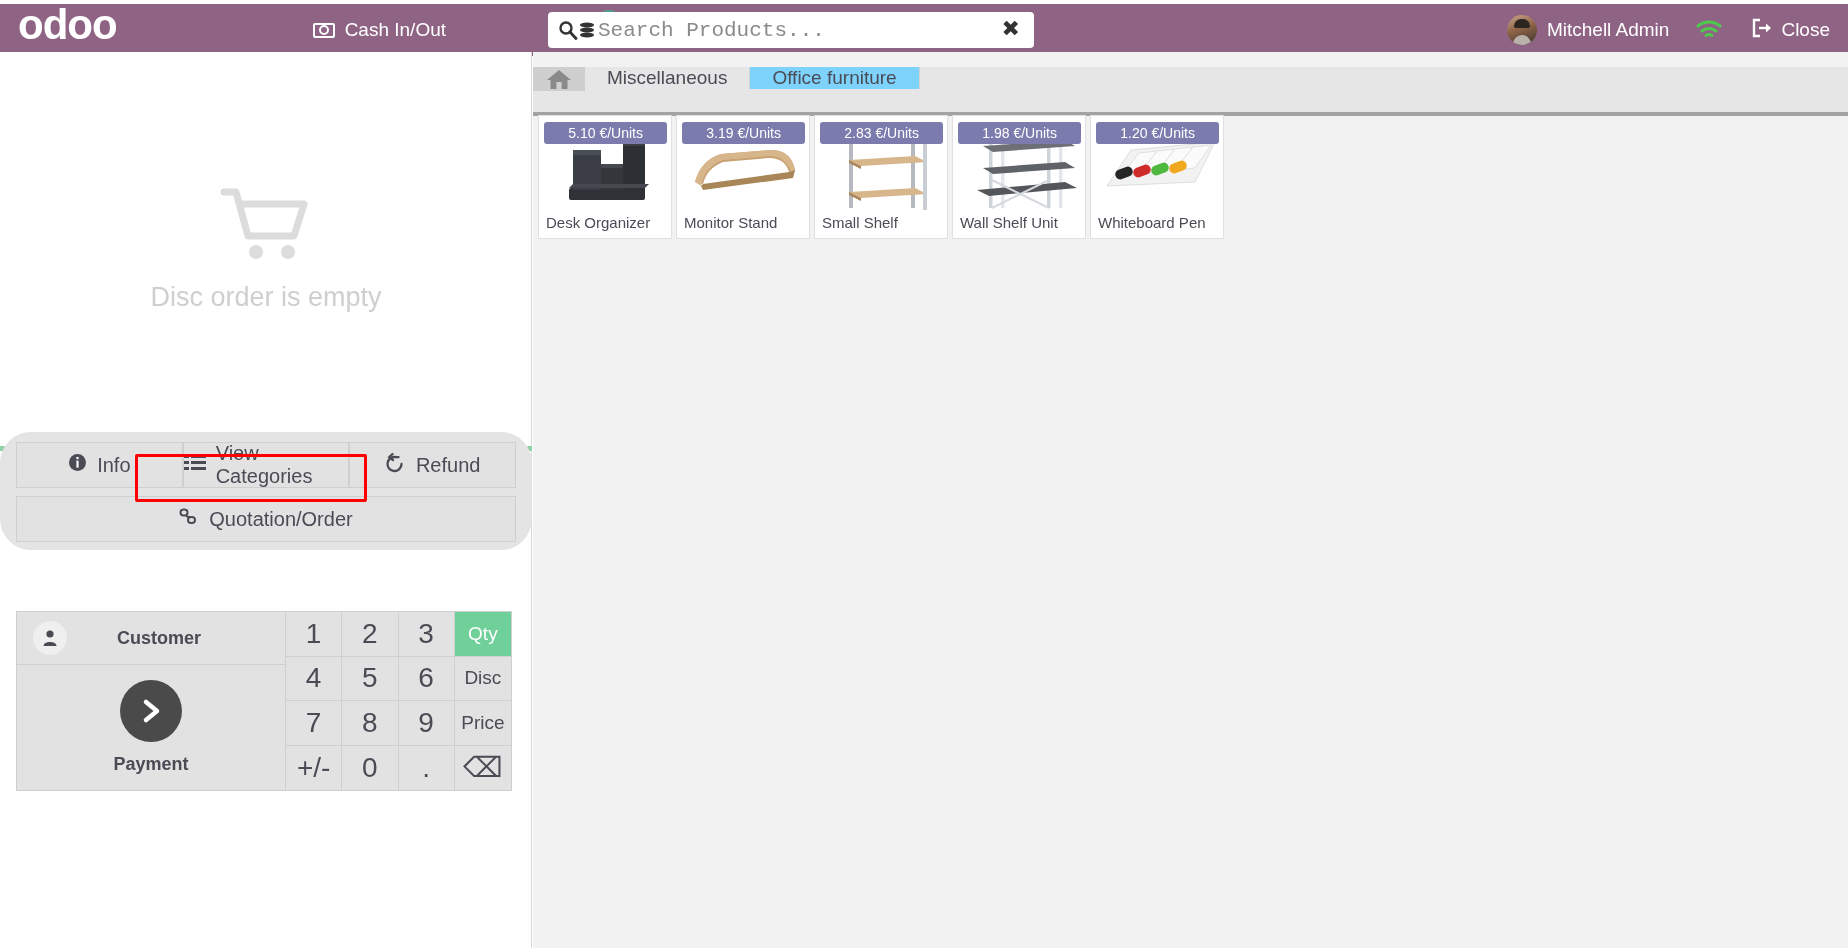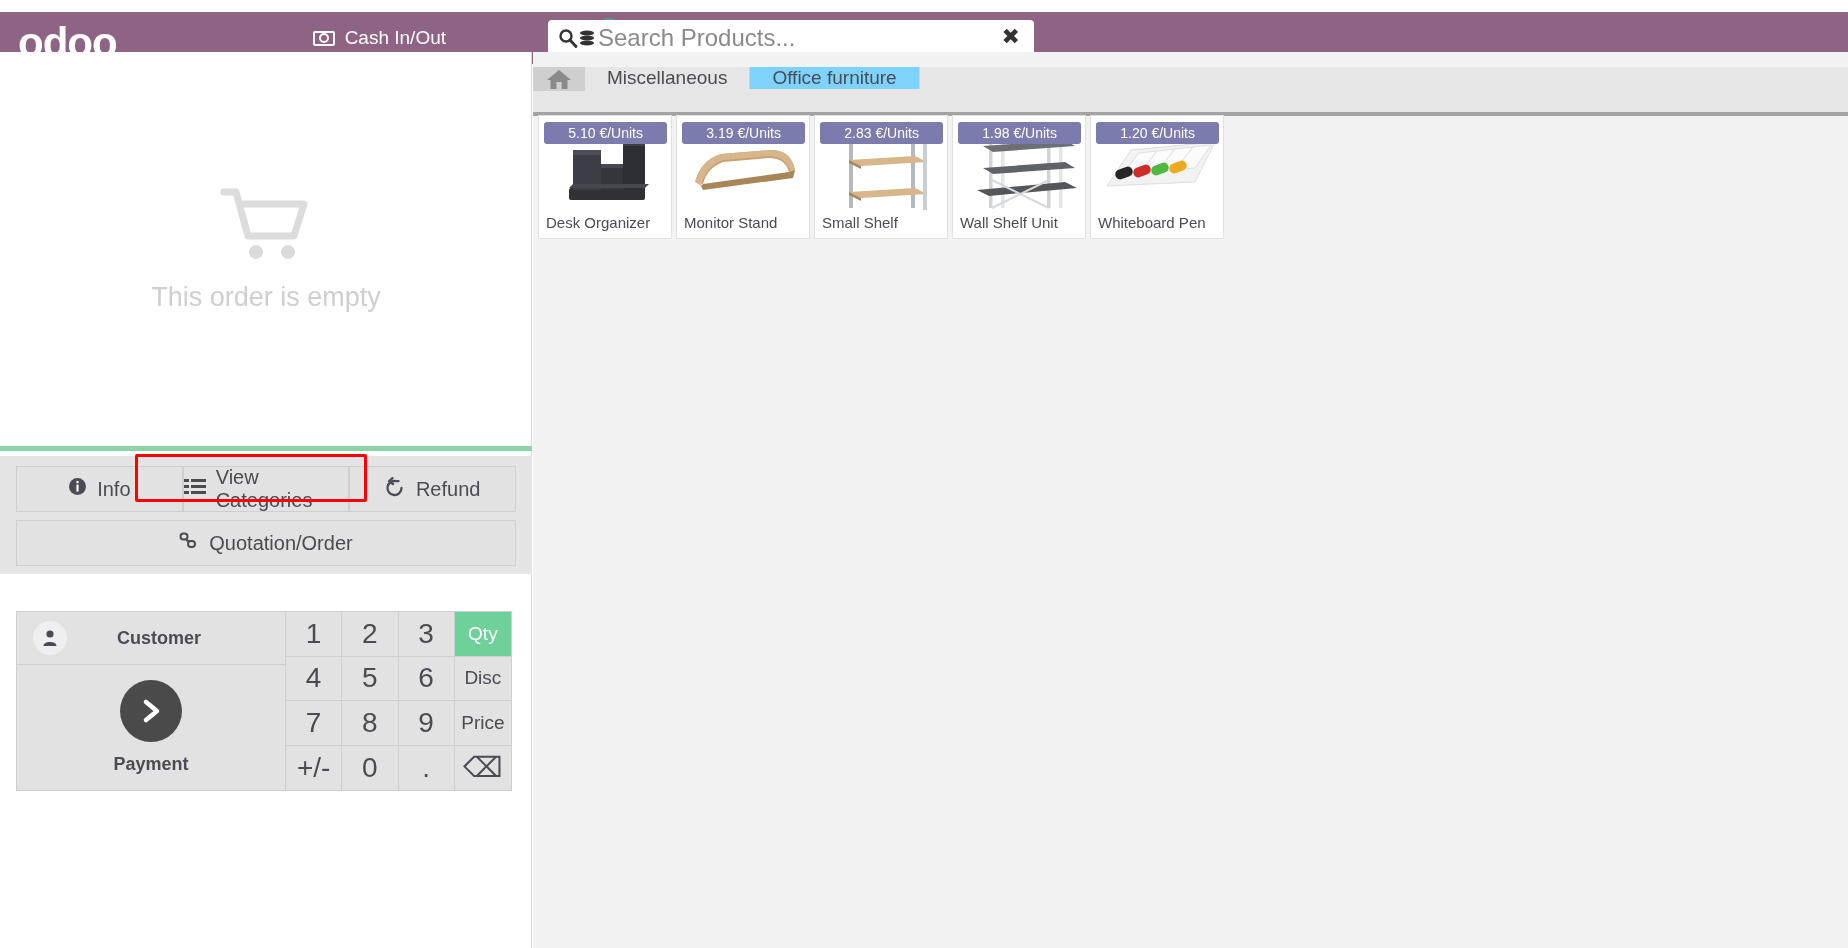--- a/index.html
+++ b/index.html
@@ -5,23 +5,23 @@
   * { box-sizing: border-box; margin: 0; padding: 0; }
   html, body {
     width: 1848px; height: 948px;
     font-family: "Liberation Sans", sans-serif;
     background: #ffffff;
     overflow: hidden;
   }
 
   
   .topbar {
-    position: absolute; left: 0; top: 12px; width: 1848px; height: 52px;
+    position: absolute; left: 0; top: 4px; width: 1848px; height: 52px;
     background: #8f6384;
-    display: flex; align-items: flex-end;
+    display: flex; align-items: flex-start;
     color: #ffffff;
   }
   .logo {
     margin-left: 18px;
     font-size: 42px; font-weight: 700; letter-spacing: -1px;
     color: #ffffff; line-height: 1;
     font-family: "Liberation Sans", sans-serif;
   }
   .tb-btn {
     display: flex; align-items: center; gap: 10px;
@@ -53,22 +53,22 @@
   
   .searchbox {
     position: absolute; left: 548px; top: 8px;
     width: 486px; height: 36px;
     background: #ffffff; border-radius: 4px;
     display: flex; align-items: center; padding: 0 10px;
   }
   .search-glyphs { display: flex; align-items: center; gap: 1px; }
   .search-input {
     border: 0; outline: 0; flex: 1; height: 32px;
-    font-size: 24px; color: #444; background: transparent;
-    font-family: Liberation Sans, sans-serif;
+    font-size: 21px; color: #444; background: transparent;
+    font-family: Liberation Mono, monospace;
     padding-left: 2px;
   }
   .search-input::placeholder { color: #8a8a8a; }
   .search-clear {
     font-size: 22px; color: #333; cursor: pointer;
     padding: 0 4px 3px 4px; line-height: 1;
   }
 
   .tb-right {
     position: absolute; right: 0; top: 0; height: 52px;
@@ -109,22 +109,22 @@
   }
   .cart-icon { opacity: 1; }
   .empty-text { font-size: 27px; color: #cfcfcf; }
 
   .green-divider {
     position: absolute; left: 0; top: 394px; width: 532px; height: 5px;
     background: #8ed2a8;
   }
 
   .actions {
-    position: absolute; left: 0; top: 404px; width: 532px;
-    background: #e4e4e4; padding: 10px 16px 8px 16px;
+    position: absolute; left: 0; top: 380px; width: 532px;
+    background: #e4e4e4; padding: 10px 16px 8px 16px; border-radius: 31px;
   }
   .action-row { display: flex; gap: 0; }
   .act-btn {
     flex: 1; height: 46px;
     background: #e2e2e2; border: 1px solid #cfcfcf;
     display: flex; align-items: center; justify-content: center; gap: 10px;
     font-size: 20px; color: #4b4b55;
     cursor: pointer;
   }
   .act-btn.mid { position: relative; }
@@ -268,33 +268,54 @@
       <svg width="18" height="20" viewBox="0 0 18 20">
         <ellipse cx="9" cy="5" rx="7" ry="2.6" fill="#333"></ellipse>
         <ellipse cx="9" cy="10" rx="7" ry="2.6" fill="#333"></ellipse>
         <ellipse cx="9" cy="15" rx="7" ry="2.6" fill="#333"></ellipse>
       </svg>
     </span>
     <input class="search-input" type="text" placeholder="Search Products..." style="">
     <span class="search-clear">✖</span>
   </div>
 
+  <div class="tb-right">
+    <div class="avatar"></div>
+    <span class="user-name">Mitchell Admin</span>
+    <span class="wifi">
+      <svg width="28" height="22" viewBox="0 0 28 22">
+        <path d="M3 7 A17 17 0 0 1 25 7" fill="none" stroke="#4dc94d" stroke-width="3" stroke-linecap="round"></path>
+        <path d="M7 12 A11 11 0 0 1 21 12" fill="none" stroke="#4dc94d" stroke-width="3" stroke-linecap="round"></path>
+        <path d="M11 16.5 A5.5 5.5 0 0 1 17 16.5" fill="none" stroke="#4dc94d" stroke-width="3" stroke-linecap="round"></path>
+      </svg>
+    </span>
+    <div class="close-btn">
+      <span>
+        <svg width="22" height="20" viewBox="0 0 22 20">
+          <path d="M9 2 L3 2 L3 18 L9 18" fill="none" stroke="#fff" stroke-width="2.4"></path>
+          <line x1="8" y1="10" x2="19" y2="10" stroke="#fff" stroke-width="2.4"></line>
+          <path d="M15 5.5 L20 10 L15 14.5 Z" fill="#fff"></path>
+        </svg>
+      </span>
+      <span>Close</span>
+    </div>
+  </div>
 </div>
 
 <div class="left-panel">
 
   <div class="order-empty">
     <span class="cart-icon">
       <svg width="92" height="80" viewBox="0 0 92 80">
         <path d="M4 8 L16 8 L28 52 L74 52 L84 20 L22 20" fill="none" stroke="#dcdcdc" stroke-width="7" stroke-linejoin="round" stroke-linecap="round"></path>
         <circle cx="36" cy="68" r="7" fill="#dcdcdc"></circle>
         <circle cx="68" cy="68" r="7" fill="#dcdcdc"></circle>
       </svg>
     </span>
-    <div class="empty-text">This order is empty</div>
+    <div class="empty-text">Disc order is empty</div>
   </div>
 
   <div class="green-divider"></div>
 
   <div class="actions">
     <div class="action-row">
       <div class="act-btn">
         <span>
           <svg width="19" height="19" viewBox="0 0 19 19">
             <circle cx="9.5" cy="9.5" r="8.5" fill="#4b4b55"></circle>

